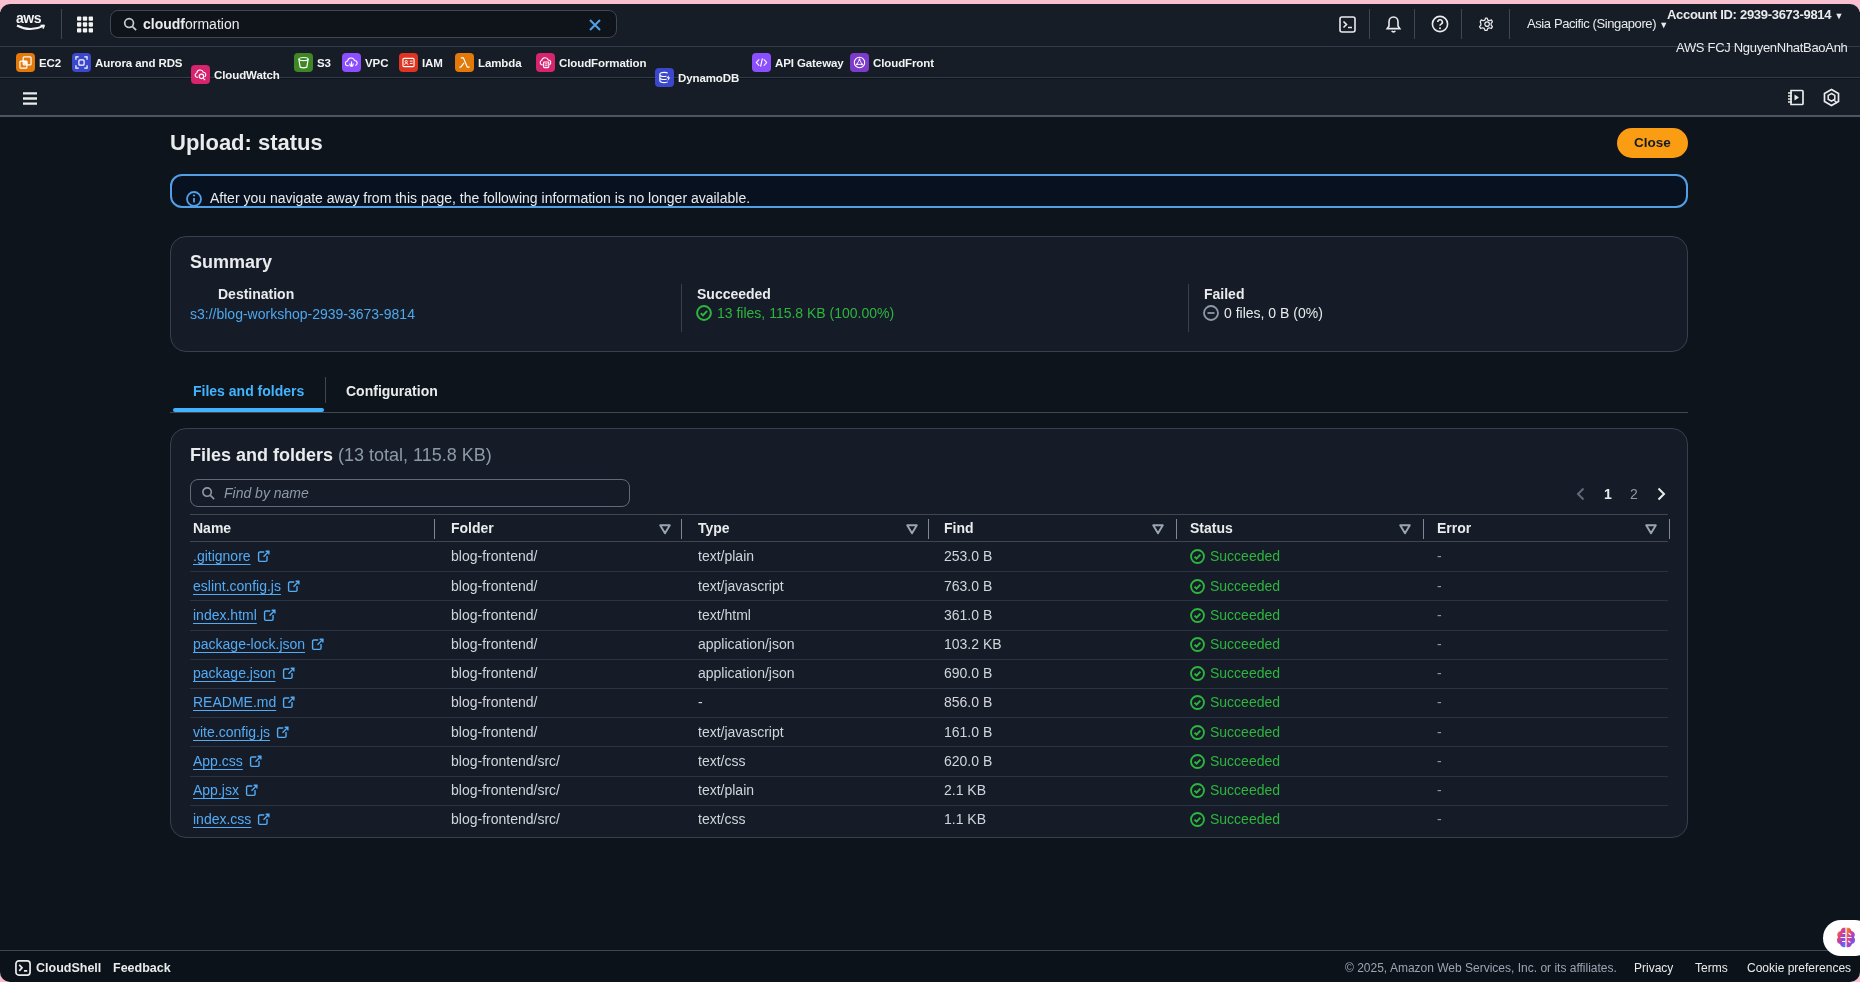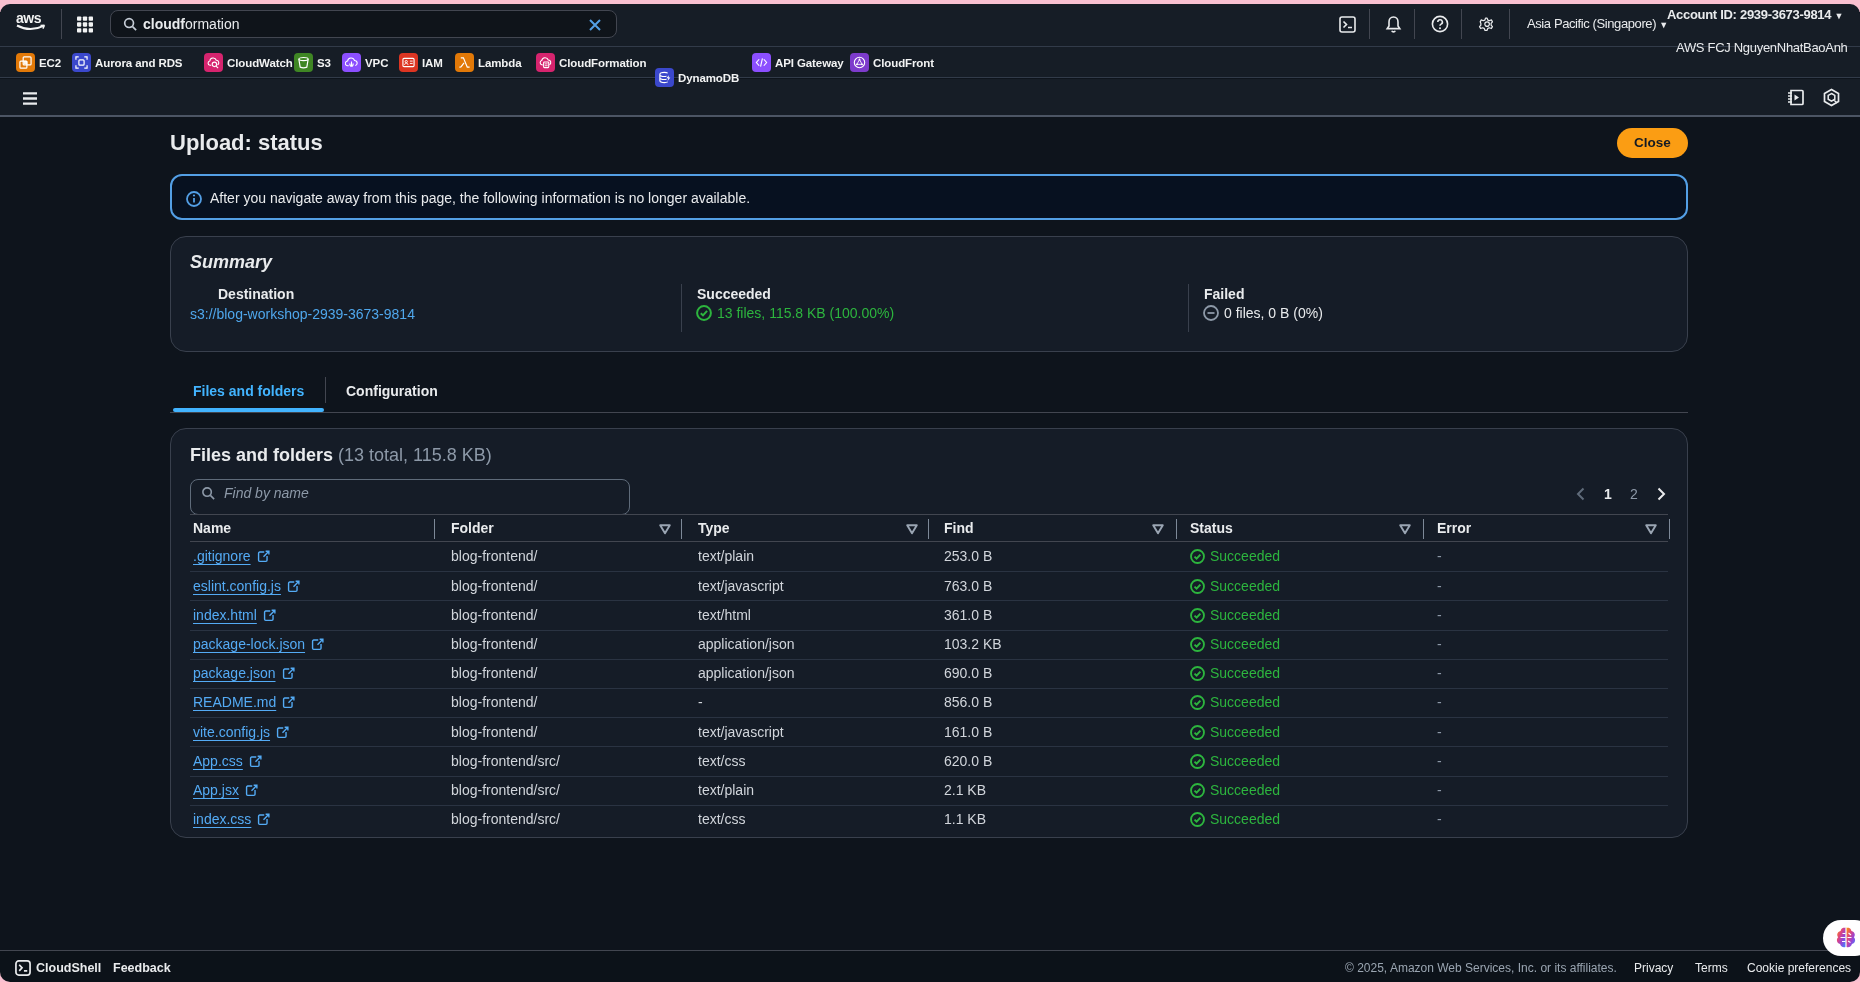--- a/index.html
+++ b/index.html
@@ -22,21 +22,21 @@
 #searchbox { position:absolute; left:110px; top:10px; width:507px; height:28px; background:#0f141a; border:1px solid #424650; border-radius:8px; }
 
 
 .fav { position:absolute; top:53px; height:19px; display:flex; align-items:center; gap:4px; color:#f2f3f3; font-size:11.5px; font-weight:700; letter-spacing:-0.1px; }
 .favicon { width:19px; height:19px; border-radius:4px; flex:none; display:flex; align-items:center; justify-content:center; }
 
 
 h1 { position:absolute; left:170px; top:130px; font-size:22px; font-weight:700; color:#e9ebed; }
 #closebtn { position:absolute; left:1617px; top:128px; width:71px; height:30px; background:#fb9d13; border-radius:15px; color:#141b24; font-weight:700; font-size:13.5px; text-align:center; line-height:30px; }
 
-#banner { position:absolute; left:170px; top:174px; width:1518px; height:46px; background:#071120; border:2px solid #539fe5; border-radius:12px; color:#e9ebed; font-size:14px; line-height:44px; }
+#banner { position:absolute; left:170px; top:174px; width:1518px; height:34px; background:#071120; border:2px solid #539fe5; border-radius:12px; color:#e9ebed; font-size:14px; line-height:44px; }
 #banner .txt { position:absolute; left:38px; top:0; }
 
 .card { position:absolute; background:#151c27; border:1px solid #39404d; border-radius:16px; }
 #summary { left:170px; top:236px; width:1518px; height:116px; }
 #filescard { left:170px; top:428px; width:1518px; height:410px; }
 
 .cardtitle { position:absolute; font-size:18px; font-weight:700; color:#e9ebed; }
 .lbl { font-size:14px; font-weight:700; color:#e9ebed; }
 .val { font-size:14px; color:#e9ebed; }
 .link { color:#54abf5; text-decoration:underline; text-underline-offset:3px; text-decoration-thickness:1px; }
@@ -133,21 +133,21 @@
         <rect x="1" y="5.5" width="7.5" height="7.5" rx="1" stroke="#fff" stroke-width="1.3" fill="none"></rect>
         <rect x="5" y="5" width="4" height="4" rx="1" fill="#fff" opacity="0.9"></rect>
       </svg>
     </span>EC2</div>
 <div class="fav" style="left:72px;"><span class="favicon" style="background:#3b48cc;">
       <svg width="13" height="13" viewBox="0 0 14 14">
         <rect x="4.2" y="4.2" width="5.6" height="5.6" rx="1" stroke="#fff" stroke-width="1.3" fill="none"></rect>
         <path d="M1 4 V1 h3 M10 1 h3 v3 M13 10 v3 h-3 M4 13 H1 v-3" stroke="#fff" stroke-width="1.3" fill="none"></path>
       </svg>
     </span>Aurora and RDS</div>
-<div class="fav" style="left:204px;"><span class="favicon" style="background:#d6246e;">
+<div class="fav" style="left:191px;margin-top:12px;"><span class="favicon" style="background:#d6246e;">
       <svg width="13" height="13" viewBox="0 0 14 14">
         <path d="M4.5 10 H3.2 A2.4 2.4 0 0 1 3 5.3 A3.6 3.6 0 0 1 10 4.6 a2.7 2.7 0 0 1 1.4 5" stroke="#fff" stroke-width="1.2" fill="none"></path>
         <circle cx="8" cy="9" r="2.4" stroke="#fff" stroke-width="1.2" fill="none"></circle>
         <path d="M9.8 10.8 L12 13" stroke="#fff" stroke-width="1.2"></path>
       </svg>
     </span>CloudWatch</div>
 <div class="fav" style="left:294px;"><span class="favicon" style="background:#3f8624;">
       <svg width="13" height="13" viewBox="0 0 14 14">
         <path d="M2 3.5 L3.4 12 a10 10 0 0 0 7.2 0 L12 3.5" stroke="#fff" stroke-width="1.3" fill="none"></path>
         <ellipse cx="7" cy="3.3" rx="5" ry="1.7" stroke="#fff" stroke-width="1.3" fill="none"></ellipse>
@@ -224,21 +224,21 @@
 <div id="banner">
   <svg class="abs" style="left:14px; top:15px;" width="16" height="16" viewBox="0 0 16 16">
       <circle cx="8" cy="8" r="7" stroke="#539fe5" stroke-width="1.8" fill="none"></circle>
       <line x1="8" y1="7" x2="8" y2="11.5" stroke="#539fe5" stroke-width="1.8"></line>
       <circle cx="8" cy="4.5" r="1.1" fill="#539fe5"></circle>
     </svg>
   <span class="txt">After you navigate away from this page, the following information is no longer available.</span>
 </div>
 
 <div class="card" id="summary"></div>
-<div class="cardtitle" style="left:190px; top:252px;font-style:italic;">Summary</div>
+<div class="cardtitle" style="left:190px; top:252px;">Summary</div>
 <div class="abs lbl" style="left:190px; top:286px;margin-left:28px;">Destination</div>
 <div class="abs val" style="left:190px; top:306px; color:#4fa7ec;">s3://blog-workshop-2939-3673-9814</div>
 <div class="vdiv" style="left:681px; top:284px; height:48px;"></div>
 <div class="abs lbl" style="left:697px; top:286px;">Succeeded</div>
 <div class="abs" style="left:696px; top:305px; display:flex; align-items:center; gap:5px;">
     <svg width="16" height="16" viewBox="0 0 16 16">
       <circle cx="8" cy="8" r="6.9" stroke="#2db53e" stroke-width="2" fill="none"></circle>
       <path d="M4.8 8.2 l2.2 2.2 l4.1 -4.5" stroke="#2db53e" stroke-width="2" fill="none"></path>
     </svg>
     <span class="val green">13 files, 115.8 KB (100.00%)</span>
@@ -254,21 +254,21 @@
   </div>
 
 <div class="abs" style="left:193px; top:383px; font-size:14px; font-weight:700; color:#42b4ff;">Files and folders</div>
 <div class="vdiv" style="left:325px; top:377px; height:26px; background:#424650;"></div>
 <div class="abs" style="left:346px; top:383px; font-size:14px; font-weight:700; color:#e9ebed;">Configuration</div>
 <div class="tabline"></div>
 <div class="tabunderline"></div>
 
 <div class="card" id="filescard"></div>
 <div class="cardtitle" style="left:190px; top:445px;">Files and folders <span style="font-weight:400; color:#8d99a8;">(13 total, 115.8 KB)</span></div>
-<div class="abs" style="left:190px; top:479px; width:440px; height:36px; border:1px solid #5f6b7a; border-radius:8px;">
+<div class="abs" style="left:190px; top:479px; width:440px; height:28px; border:1px solid #5f6b7a; border-radius:8px;">
   <svg class="abs" style="left:10px; top:6px;" width="15" height="15" viewBox="0 0 16 16">
       <circle cx="6.5" cy="6.5" r="4.5" stroke="#8d99a8" stroke-width="1.7" fill="none"></circle>
       <line x1="10" y1="10" x2="14" y2="14" stroke="#8d99a8" stroke-width="1.7"></line>
     </svg>
   <span class="abs" style="left:33px; top:5px; font-size:14px; font-style:italic; color:#8d99a8;">Find by name</span>
 </div>
 <svg class="abs" style="left:1576px; top:487px;" width="9" height="14" viewBox="0 0 9 14">
     <path d="M7.5 1.5 L2 7 l5.5 5.5" stroke="#5f6b7a" stroke-width="2" fill="none"></path>
   </svg>
 <div class="abs" style="left:1604px; top:486px; color:#e9ebed; font-size:14px; font-weight:700;">1</div>

